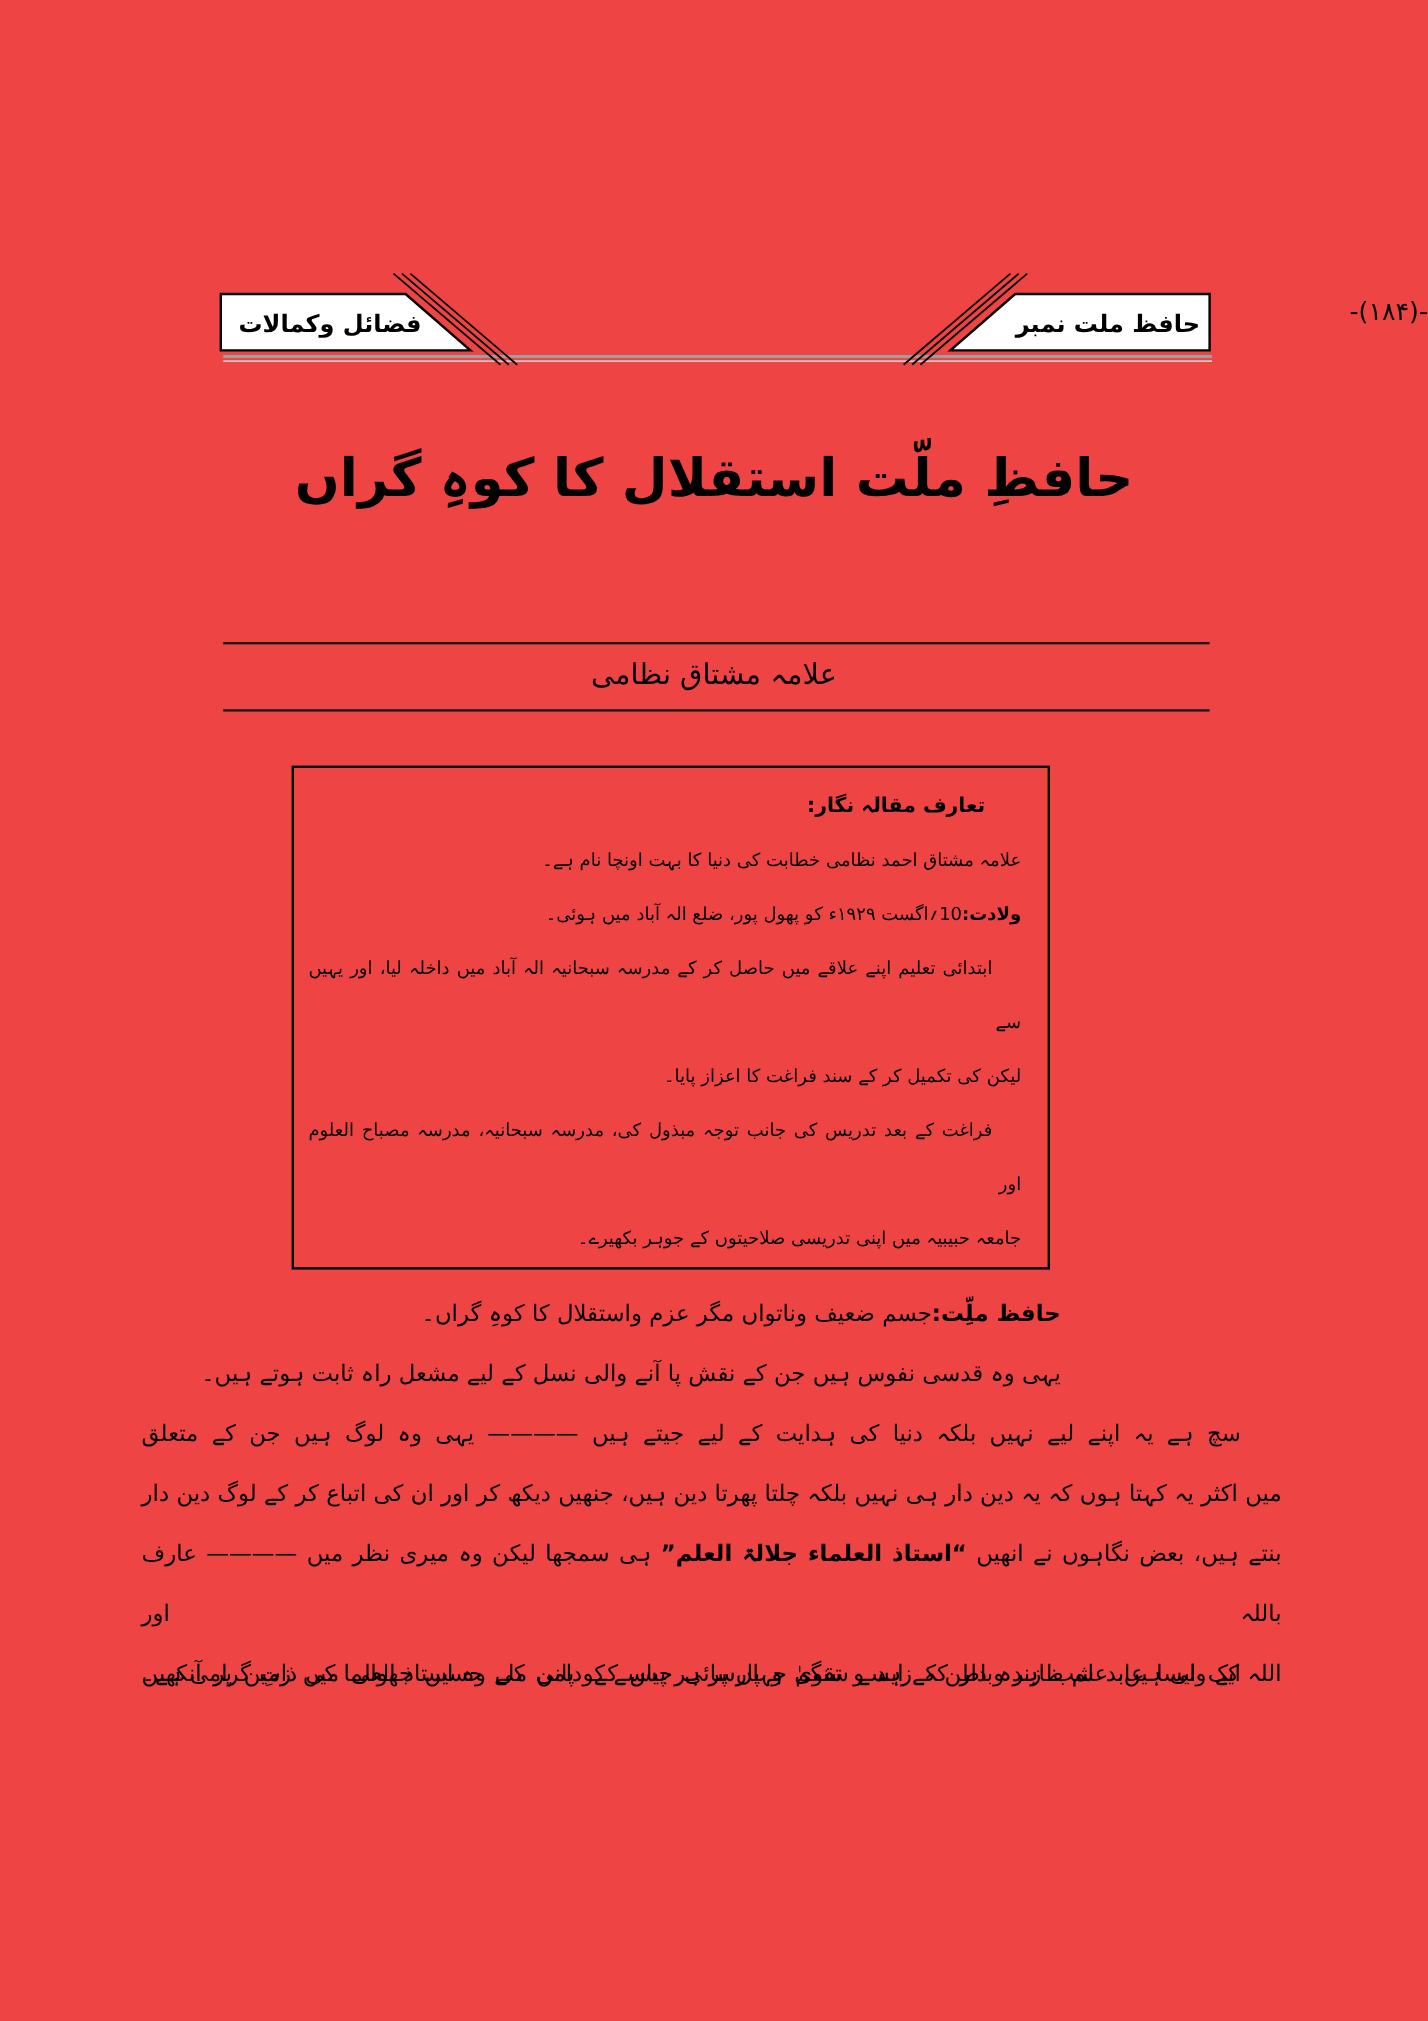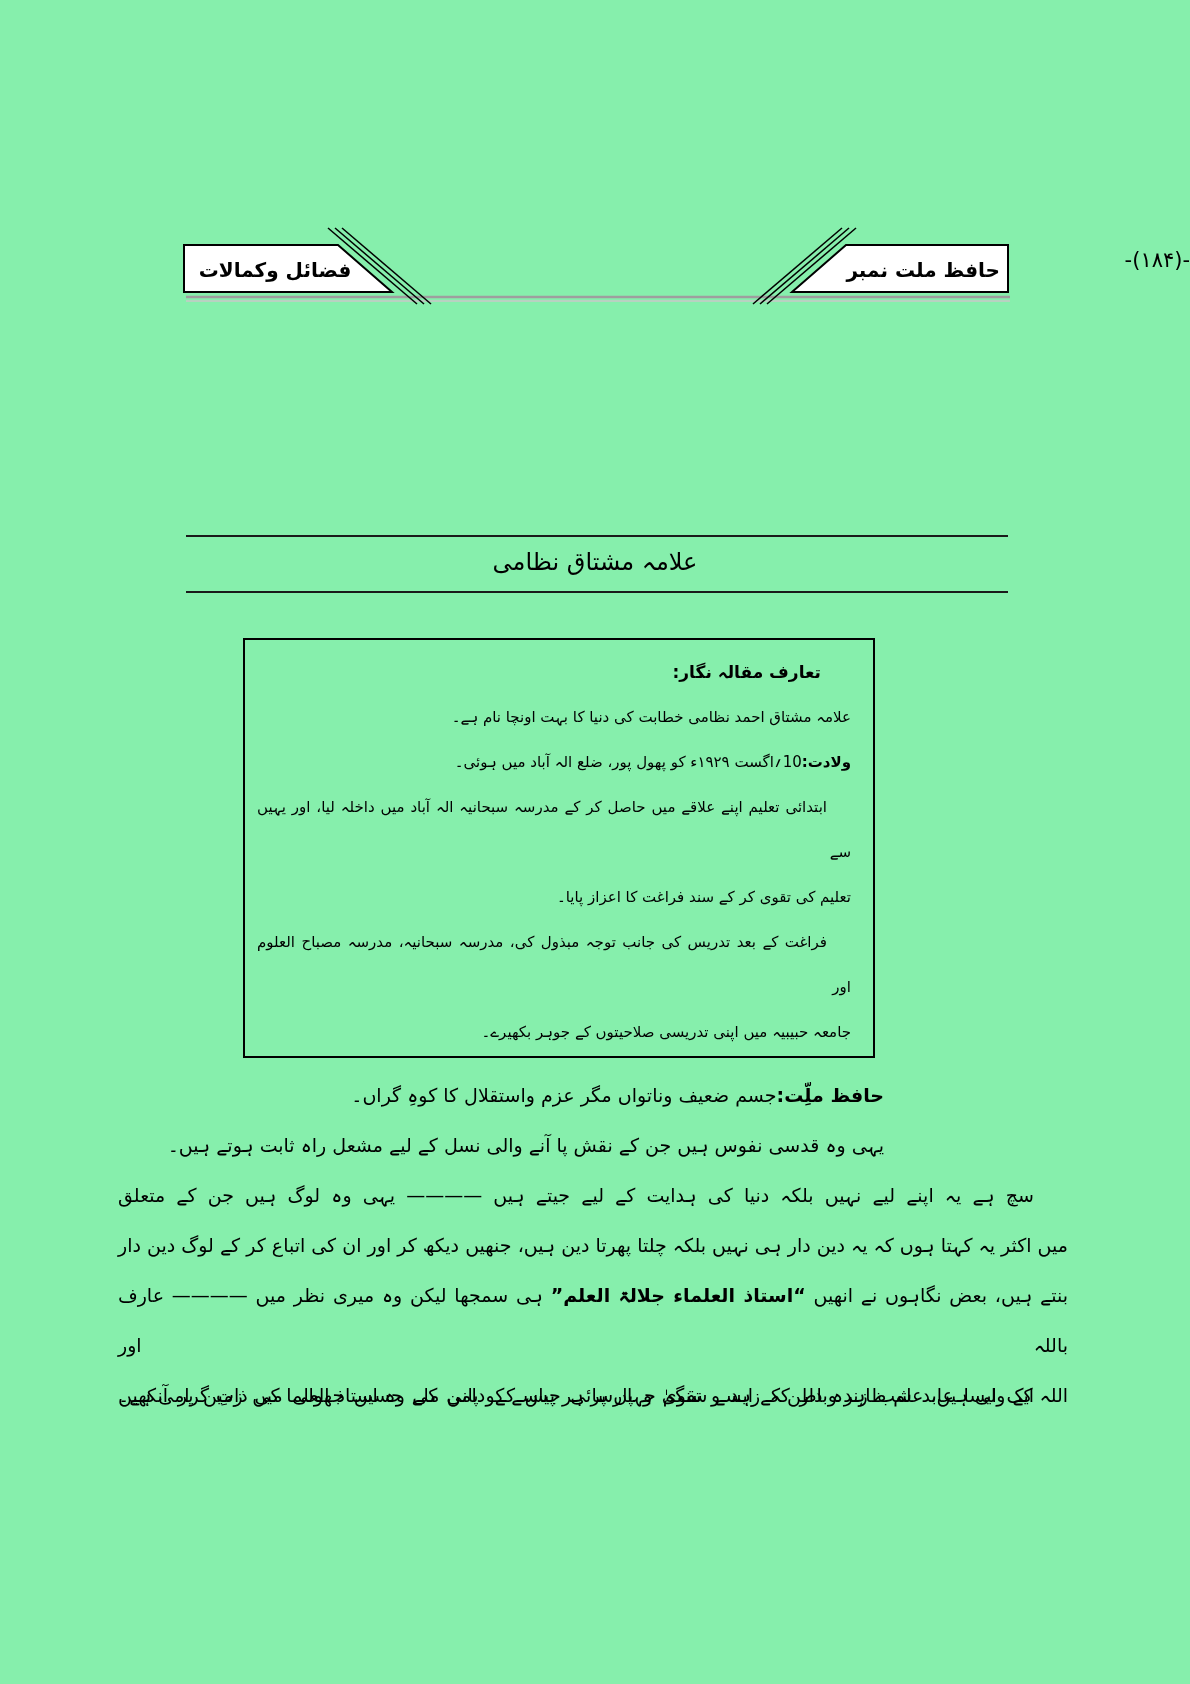--- a/index.html
+++ b/index.html
@@ -1,20 +1,20 @@
 <!DOCTYPE html>
 <html lang="ur"><head>
 <meta charset="utf-8">
 <style>
   html,body{margin:0;padding:0;background:#e8e8e8;}
   .page{
     position:relative;
     width:1190px;height:1684px;
     margin:0 auto;
-    background:#86efac;
+    background:#ef4444;
     color:#000;
     font-family:"DejaVu Sans", sans-serif;
     overflow:hidden;
   }
   .urdu{direction:rtl;unicode-bidi:isolate;}
   
   .header-svg{position:absolute;left:0;top:218px;}
   .tab{
     position:absolute;top:250px;height:40px;
     font-size:20px;font-weight:bold;
@@ -80,31 +80,32 @@
     <path d="M846,27 L1008,27 L1008,74 L792,74 Z" fill="#ffffff" stroke="#000000" stroke-width="2"></path>
     <line x1="856" y1="10" x2="767" y2="86" stroke="#000" stroke-width="1.5"></line>
     <line x1="849" y1="10" x2="760" y2="86" stroke="#000" stroke-width="1.5"></line>
     <line x1="842" y1="10" x2="753" y2="86" stroke="#000" stroke-width="1.5"></line>
   </svg>
 
   <div class="tab tab-left urdu">فضائل وکمالات</div>
   <div class="tab tab-right urdu">حافظ ملت نمبر</div>
   <div class="pagenum">-(۱۸۴)-</div>
 
+  <h1 class="title urdu">حافظِ ملّت استقلال کا کوہِ گراں</h1>
 
   <div class="rule rule-top"></div>
   <div class="author urdu">علامہ مشتاق نظامی</div>
   <div class="rule rule-bottom"></div>
 
   <div class="intro-box urdu">
     <div class="ib-heading">تعارف مقالہ نگار:</div>
     <div class="ib-line">علامہ مشتاق احمد نظامی خطابت کی دنیا کا بہت اونچا نام ہے۔</div>
     <div class="ib-line"><span class="lead">ولادت:</span><span>10؍اگست ۱۹۲۹ء کو پھول پور، ضلع الہ آباد میں ہوئی۔</span></div>
     <div class="ib-line ib-fill ib-indent">ابتدائی تعلیم اپنے علاقے میں حاصل کر کے مدرسہ سبحانیہ الہ آباد میں داخلہ لیا، اور یہیں سے</div>
-    <div class="ib-line">تعلیم کی تقوی کر کے سند فراغت کا اعزاز پایا۔</div>
+    <div class="ib-line">لیکن کی تکمیل کر کے سند فراغت کا اعزاز پایا۔</div>
     <div class="ib-line ib-fill ib-indent">فراغت کے بعد تدریس کی جانب توجہ مبذول کی، مدرسہ سبحانیہ، مدرسہ مصباح العلوم اور</div>
     <div class="ib-line">جامعہ حبیبیہ میں اپنی تدریسی صلاحیتوں کے جوہر بکھیرے۔</div>
     <div class="ib-line ib-indent">متعدّد کتابوں کے مصنف بھی تھے جن میں “خون کے آنسو” “شیش محل” وغیرہ مشہور ہیں۔</div>
 
   </div>
 
   <div class="para p1 urdu">
     <div class="b-line"><span class="lead">حافظ ملِّت:</span><span>جسم ضعیف وناتواں مگر عزم واستقلال کا کوہِ گراں۔</span></div>
     <div class="b-line">یہی وہ قدسی نفوس ہیں جن کے نقش پا آنے والی نسل کے لیے مشعل راہ ثابت ہوتے ہیں۔</div>
   </div>

